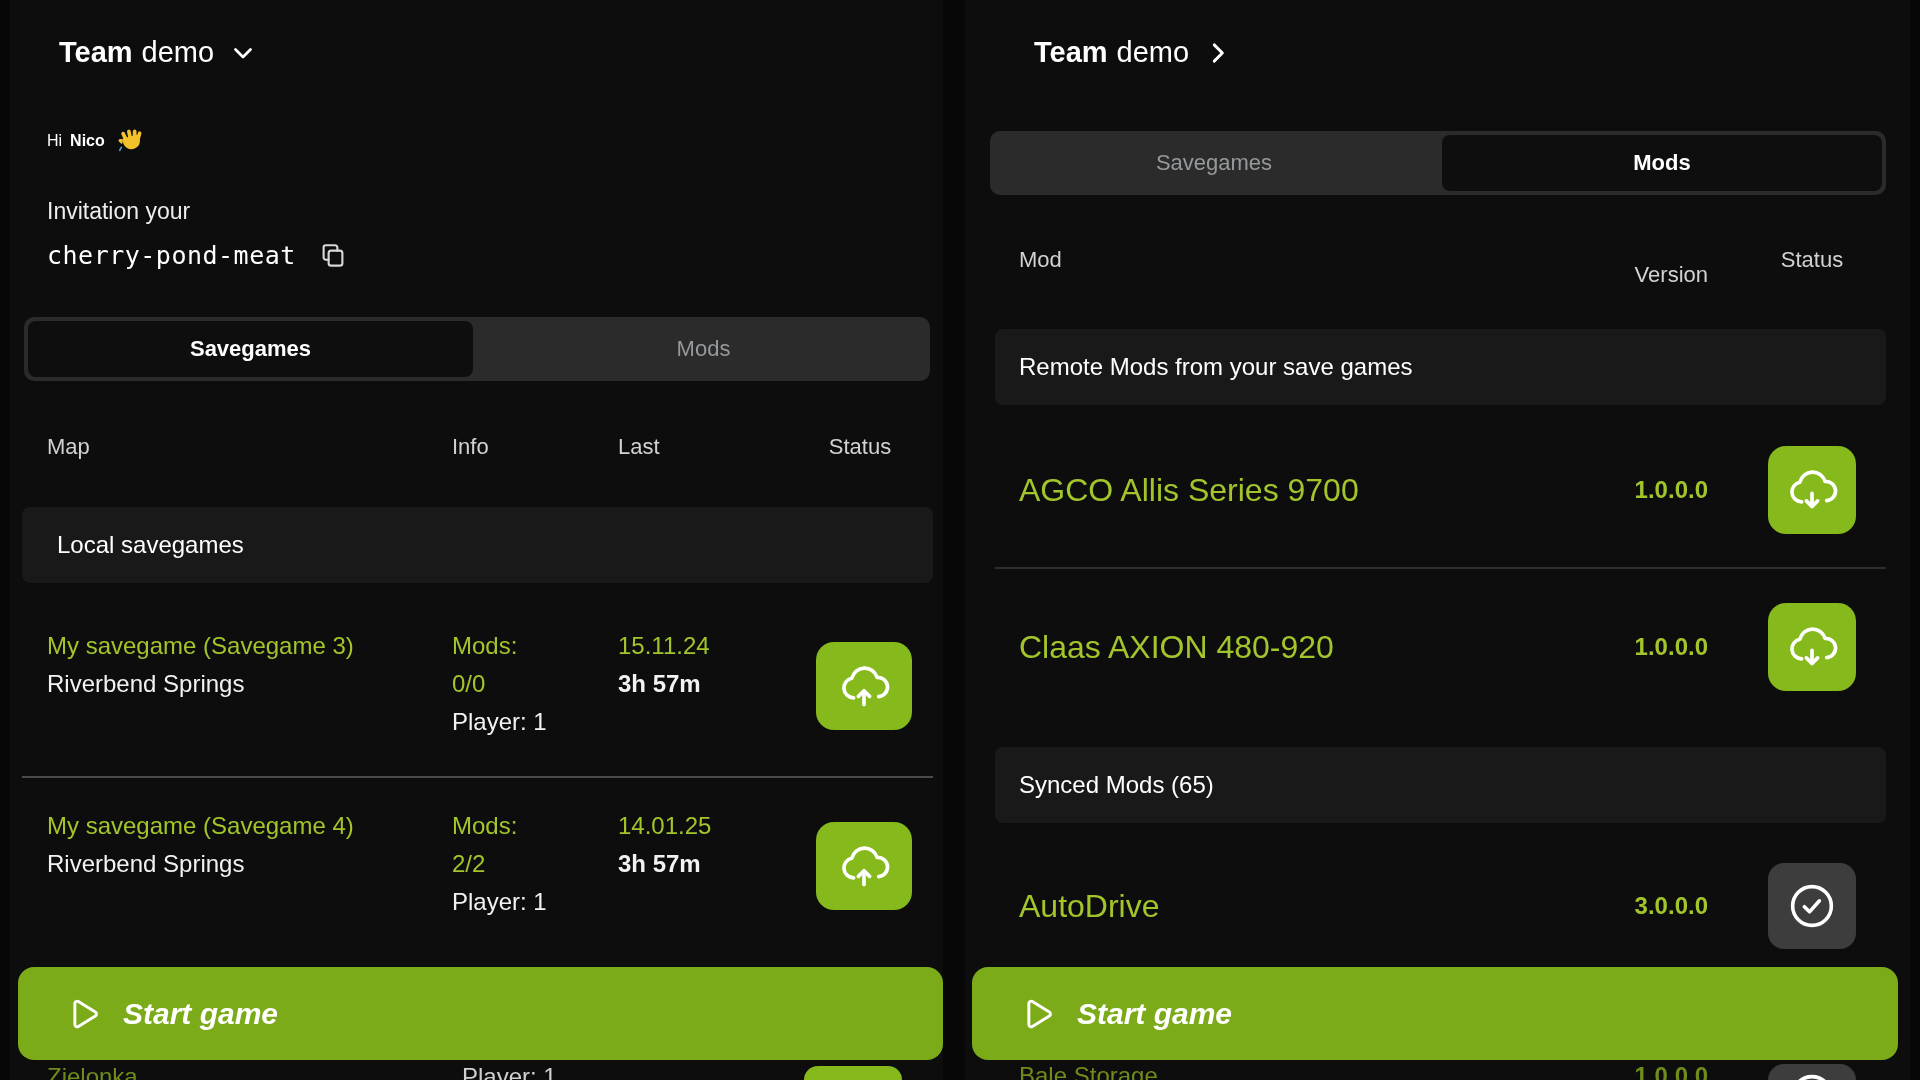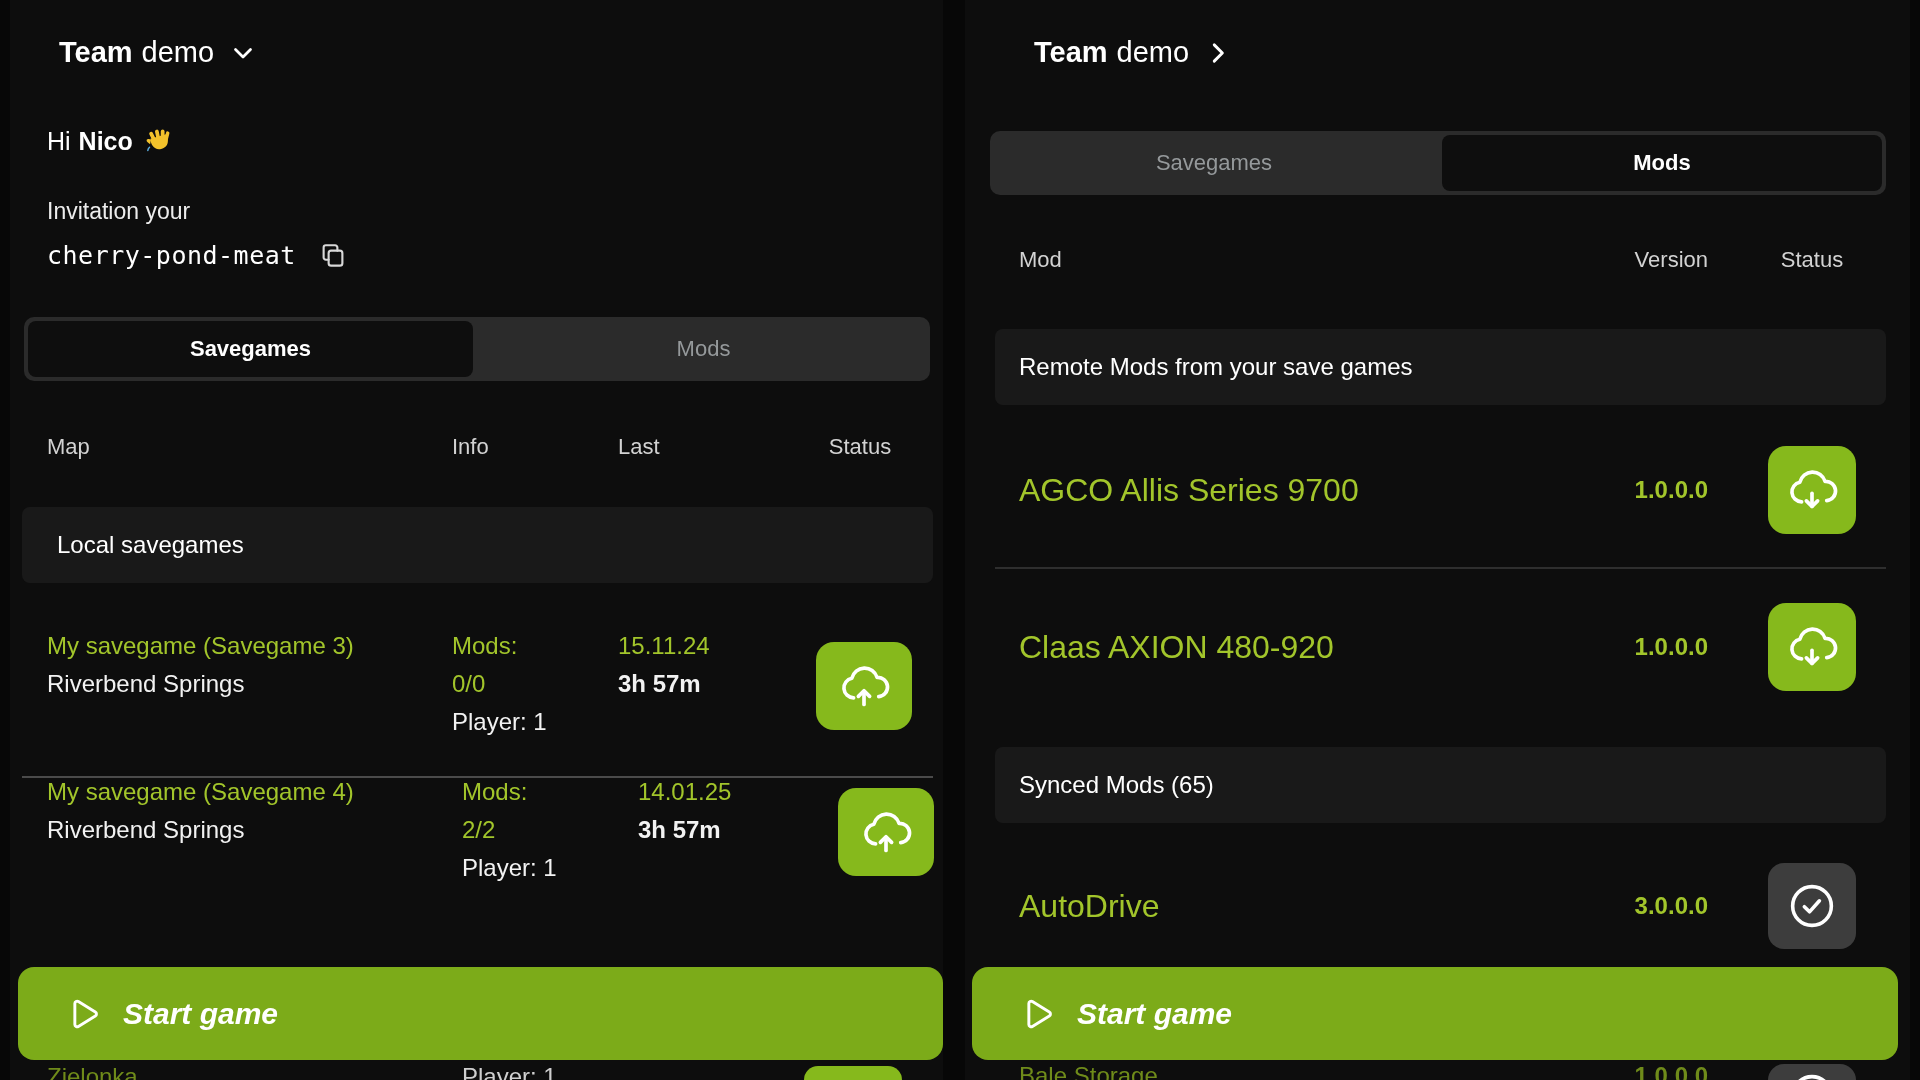--- a/index.html
+++ b/index.html
@@ -14,41 +14,41 @@
   body{background:var(--background);font-family:"Liberation Sans",sans-serif;color:var(--text_primary);position:relative;}
   .panel{position:absolute;top:0;height:1080px;background:var(--panel);}
   .panel-left{left:10px;width:933px;}
   .panel-right{left:965px;width:945px;}
 
   .team-row{position:absolute;font-size:29px;color:#fff;display:flex;align-items:center;cursor:pointer;}
   .team-row .t-bold{font-weight:700;margin-left:12px;}
   .team-row .t-name{font-weight:400;margin-left:9px;text-align:right;}
   .team-row svg{margin-left:14px;}
 
-  .greeting{position:absolute;font-size:25px;color:#fff;display:flex;align-items:center;}
+  .greeting{position:absolute;font-size:16px;color:#fff;display:flex;align-items:center;}
   .greeting .g-name{font-weight:700;margin-left:8px;}
   .greeting svg{margin-left:12px;transform:rotate(-8deg);}
 
   .invite-label{position:absolute;font-size:23px;color:#ededed;}
   .invite-code-row{position:absolute;display:flex;align-items:center;}
   .invite-code{font-family:"DejaVu Sans Mono",monospace;font-size:25px;color:#fff;letter-spacing:.5px;}
   .copy-btn{background:none;border:none;margin-left:22px;cursor:pointer;display:flex;align-items:center;}
 
   .tabs{position:absolute;height:64px;background:var(--tab_container);border-radius:10px;display:flex;}
   .tab{flex:1;margin:4px;display:flex;align-items:center;justify-content:center;font-size:22px;
        border-radius:8px;color:var(--tab_inactive_text);cursor:pointer;}
   .tab.active{background:var(--tab_active);color:#fff;font-weight:700;}
 
   .l-grid{position:absolute;width:933px;display:grid;grid-template-columns:405px 166px 190px 1fr;
           padding:0 31px 0 37px;}
   .r-grid{position:absolute;width:945px;display:grid;grid-template-columns:1fr 115px 88px;column-gap:60px;
           padding:0 54px;}
   .col-head{font-size:22px;color:var(--text_muted);}
   .col-head.center{justify-self:center;}
-  .col-head.right{justify-self:end;}
+  .col-head.right{justify-self:end;margin-top:15px;}
 
   .section-block{position:absolute;height:76px;background:var(--section_bg);border-radius:8px;
                  display:flex;align-items:center;font-size:24px;color:#fff;}
   .section-block.l{left:12px;width:911px;padding-left:35px;}
   .section-block.r{left:30px;width:891px;padding-left:24px;}
 
   .sg-row{padding-top:12px;align-items:start;}
   .sg-row .line{font-size:24px;line-height:38px;}
   .green{color:var(--green_text);}
   .white{color:var(--text_primary);}
@@ -160,21 +160,21 @@
       <svg width="52" height="52" viewBox="0 0 24 24" fill="none" stroke="#fff" stroke-width="1.7" stroke-linecap="round" stroke-linejoin="round">
         <path d="M7.2 17.5a4.6 4.6 0 0 1-.8-9.1 6 6 0 0 1 11.6-.4 4.3 4.3 0 0 1 .8 8.9"></path>
         <path d="M12 20.5v-6"></path>
           <path d="M9.4 16.8 12 14.2l2.6 2.6"></path>
       </svg>
     </button>
   </div>
 
   <div class="divider" style="top:776px;left:12px;width:911px;"></div>
 
-  <div class="l-grid sg-row" style="top:761px;gap:10px;">
+  <div class="l-grid sg-row" style="top:795px;">
     <div>
       <div class="map-title">My savegame (Savegame 4)</div>
       <div class="line white">Riverbend Springs</div>
     </div>
     <div>
       <div class="line green">Mods:</div>
       <div class="line green">2/2</div>
       <div class="line white">Player: 1</div>
     </div>
     <div>

